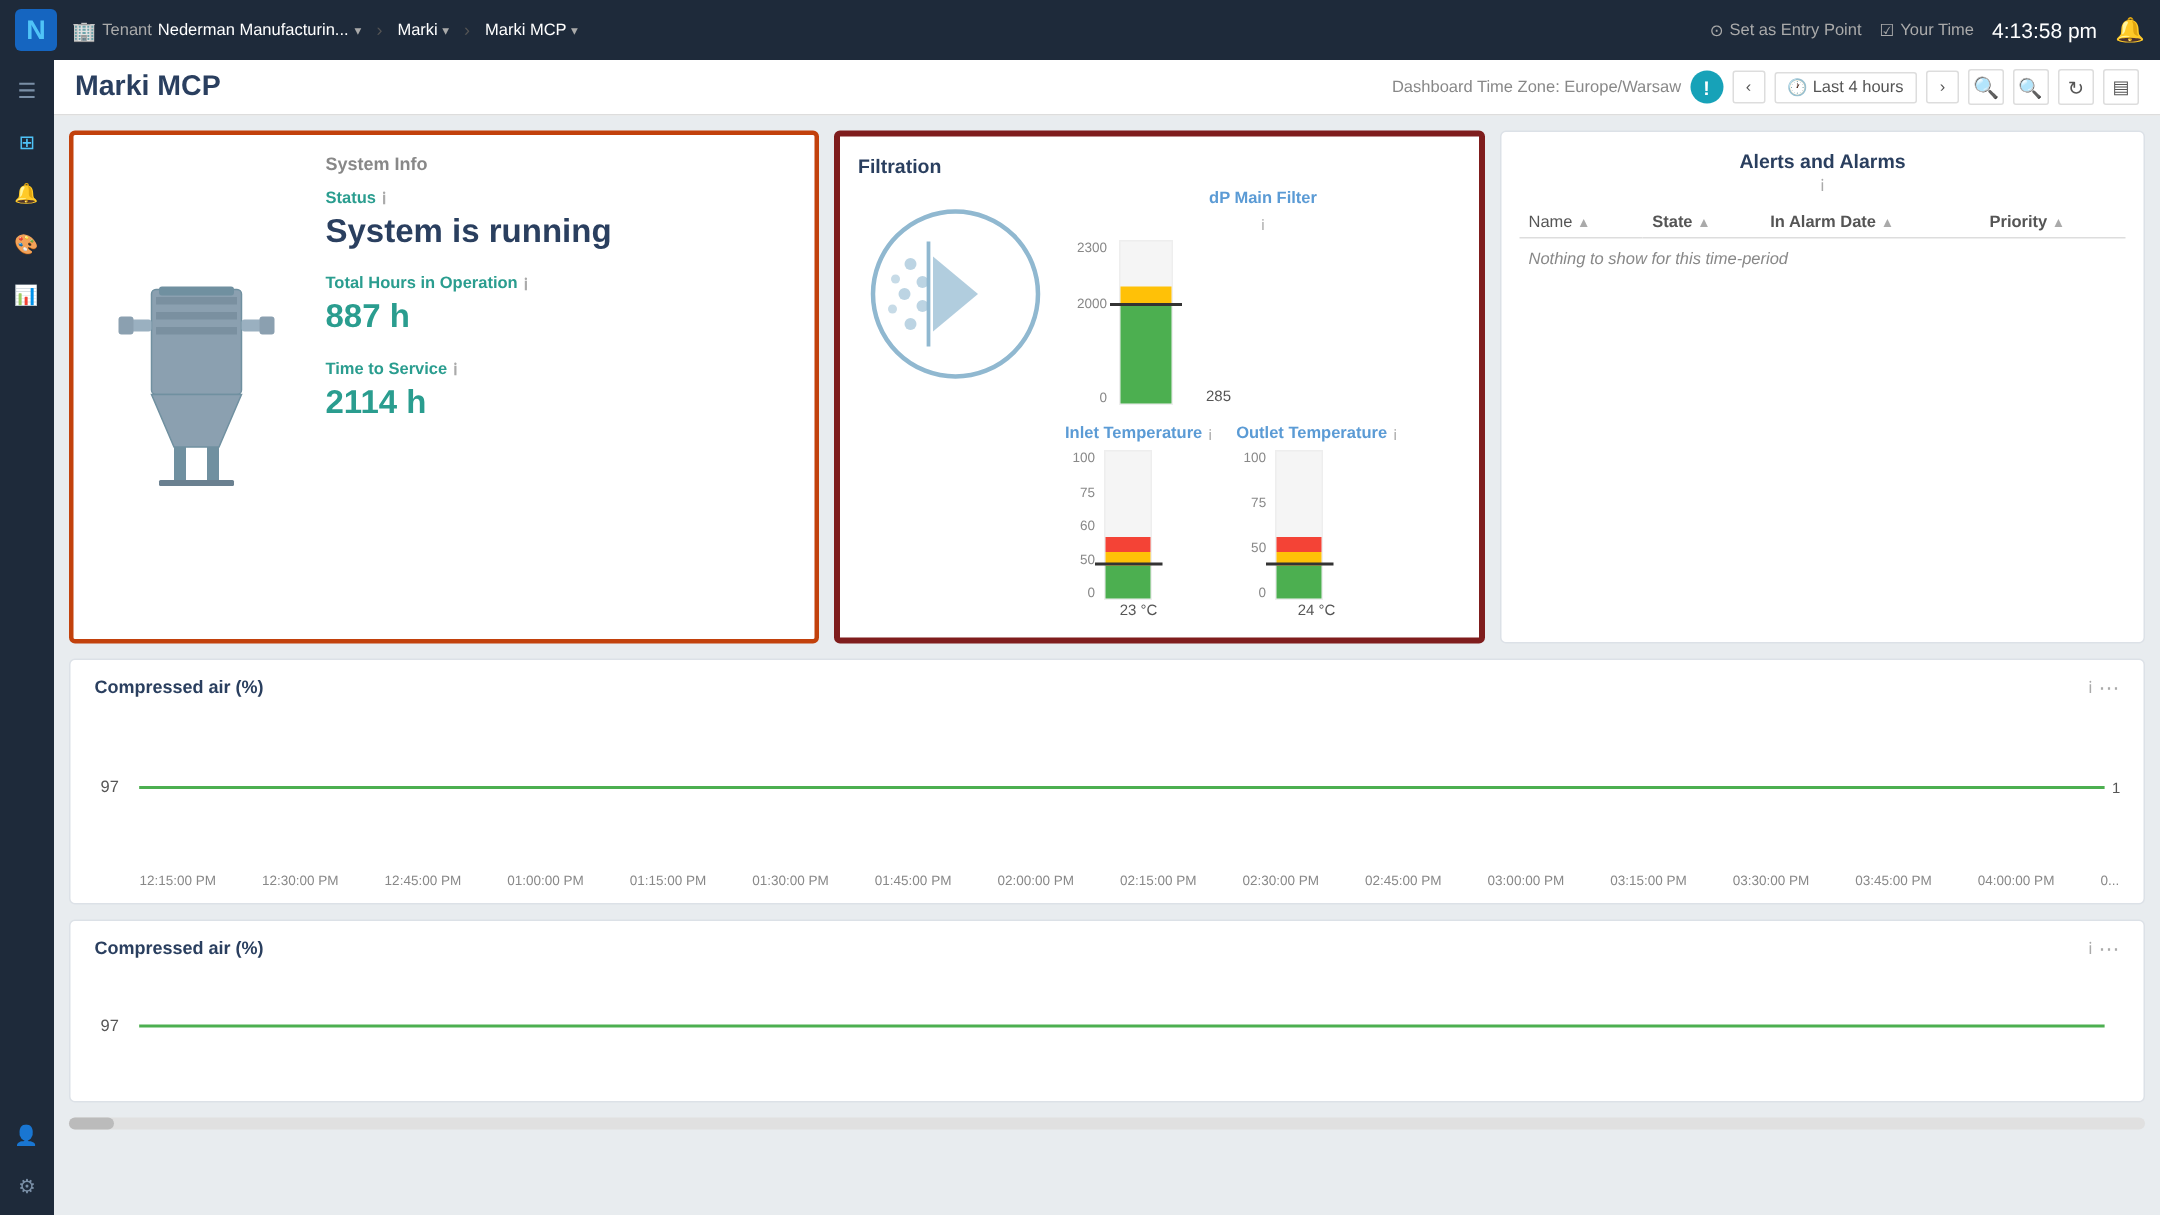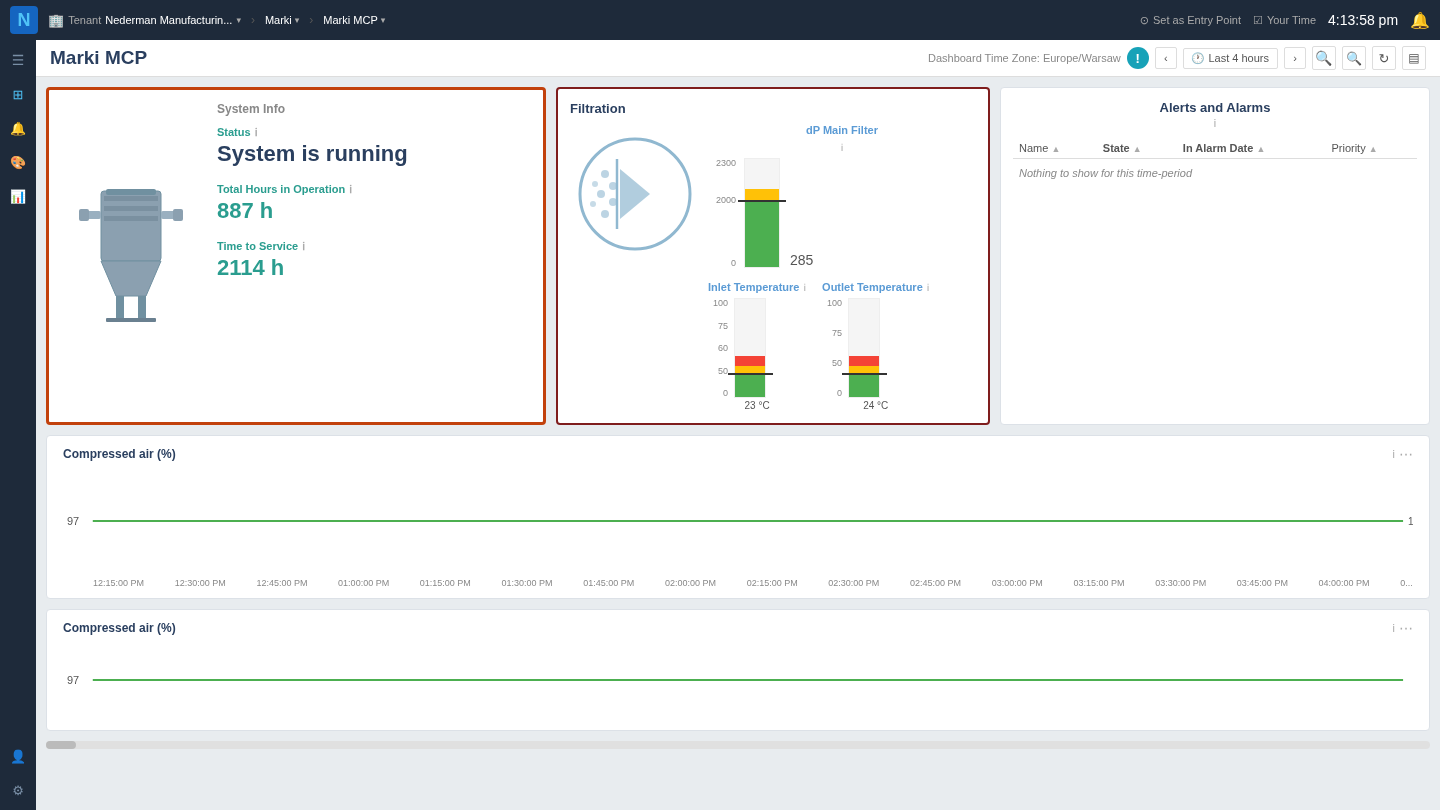--- a/index.html
+++ b/index.html
@@ -131,21 +131,21 @@
             <div>
               <div style="font-size:11px;color:#2a9d8f;font-weight:600;display:flex;align-items:center;gap:4px;">
                 <span>Time to Service</span>
                 <span style="color:#aaa;font-size:11px;cursor:pointer;">ℹ</span>
               </div>
               <div style="font-size:22px;color:#2a9d8f;font-weight:600;margin:2px 0;">2114 h</div>
             </div>
           </div>
         </div>
 
-        <div style="background:#fff;border-radius:4px;border:2px solid #7f1d1d;flex:1;padding:12px;min-height:300px;">
+        <div style="background:#fff;border-radius:4px;border:4px solid #7f1d1d;flex:1;padding:12px;min-height:300px;">
           <div style="display:flex;align-items:center;justify-content:space-between;margin-bottom:8px;">
             <span style="font-size:13px;font-weight:600;color:#2a3f5f;">Filtration</span>
           </div>
           <div style="display:flex;gap:8px;align-items:flex-start;">
 
             <div style="width:130px;display:flex;align-items:center;justify-content:center;padding-top:10px;">
               <svg width="120" height="120" viewBox="0 0 120 120">
 
                 <circle cx="60" cy="60" r="55" fill="none" stroke="#90b8d0" stroke-width="3"></circle>
 
@@ -178,21 +178,21 @@
                     <span>0</span>
                   </div>
                   <div style="position:relative;width:36px;height:110px;background:#f5f5f5;border:1px solid #eee;">
 
                     <div style="position:absolute;bottom:0;width:100%;height:60%;background:#4caf50;"></div>
 
                     <div style="position:absolute;bottom:60%;width:100%;height:12%;background:#ffc107;"></div>
 
                     <div style="position:absolute;bottom:60%;width:140%;left:-20%;height:2px;background:#333;"></div>
                   </div>
-                  <div style="font-size:14px;color:#555;align-self:flex-end;margin-left:6px;">285</div>
+                  <div style="font-size:10px;color:#555;align-self:flex-end;margin-left:18px;">285</div>
                 </div>
               </div>
 
               <div style="display:flex;gap:16px;">
 
                 <div>
                   <div style="display:flex;align-items:center;gap:4px;margin-bottom:4px;">
                     <span style="font-size:11px;color:#5b9bd5;font-weight:600;">Inlet Temperature</span>
                     <span style="color:#aaa;font-size:10px;cursor:pointer;">ℹ</span>
                   </div>
@@ -258,21 +258,21 @@
               <tr>
                 <th style="text-align:left;border-bottom:1px solid #ddd;padding:4px 6px;color:#555;font-weight:400;cursor:pointer;">
                   <span>Name</span> <span style="font-size:9px;color:#aaa;">▲</span>
                 </th>
                 <th style="text-align:left;border-bottom:1px solid #ddd;padding:4px 6px;color:#555;font-weight:600;cursor:pointer;">
                   <span>State</span> <span style="font-size:9px;color:#aaa;">▲</span>
                 </th>
                 <th style="text-align:left;border-bottom:1px solid #ddd;padding:4px 6px;color:#555;font-weight:600;cursor:pointer;">
                   <span>In Alarm Date</span> <span style="font-size:9px;color:#aaa;">▲</span>
                 </th>
-                <th style="text-align:left;border-bottom:1px solid #ddd;padding:4px 6px;color:#555;font-weight:400;cursor:pointer;">
+                <th style="text-align:left;border-bottom:1px solid #ddd;padding:4px 6px;color:#555;font-weight:700;cursor:pointer;">
                   <span>Priority</span> <span style="font-size:9px;color:#aaa;">▲</span>
                 </th>
               </tr>
             </thead>
             <tbody>
               <tr>
                 <td colspan="4" style="padding:8px 6px;color:#888;font-style:italic;">Nothing to show for this time-period</td>
               </tr>
             </tbody>
           </table>

